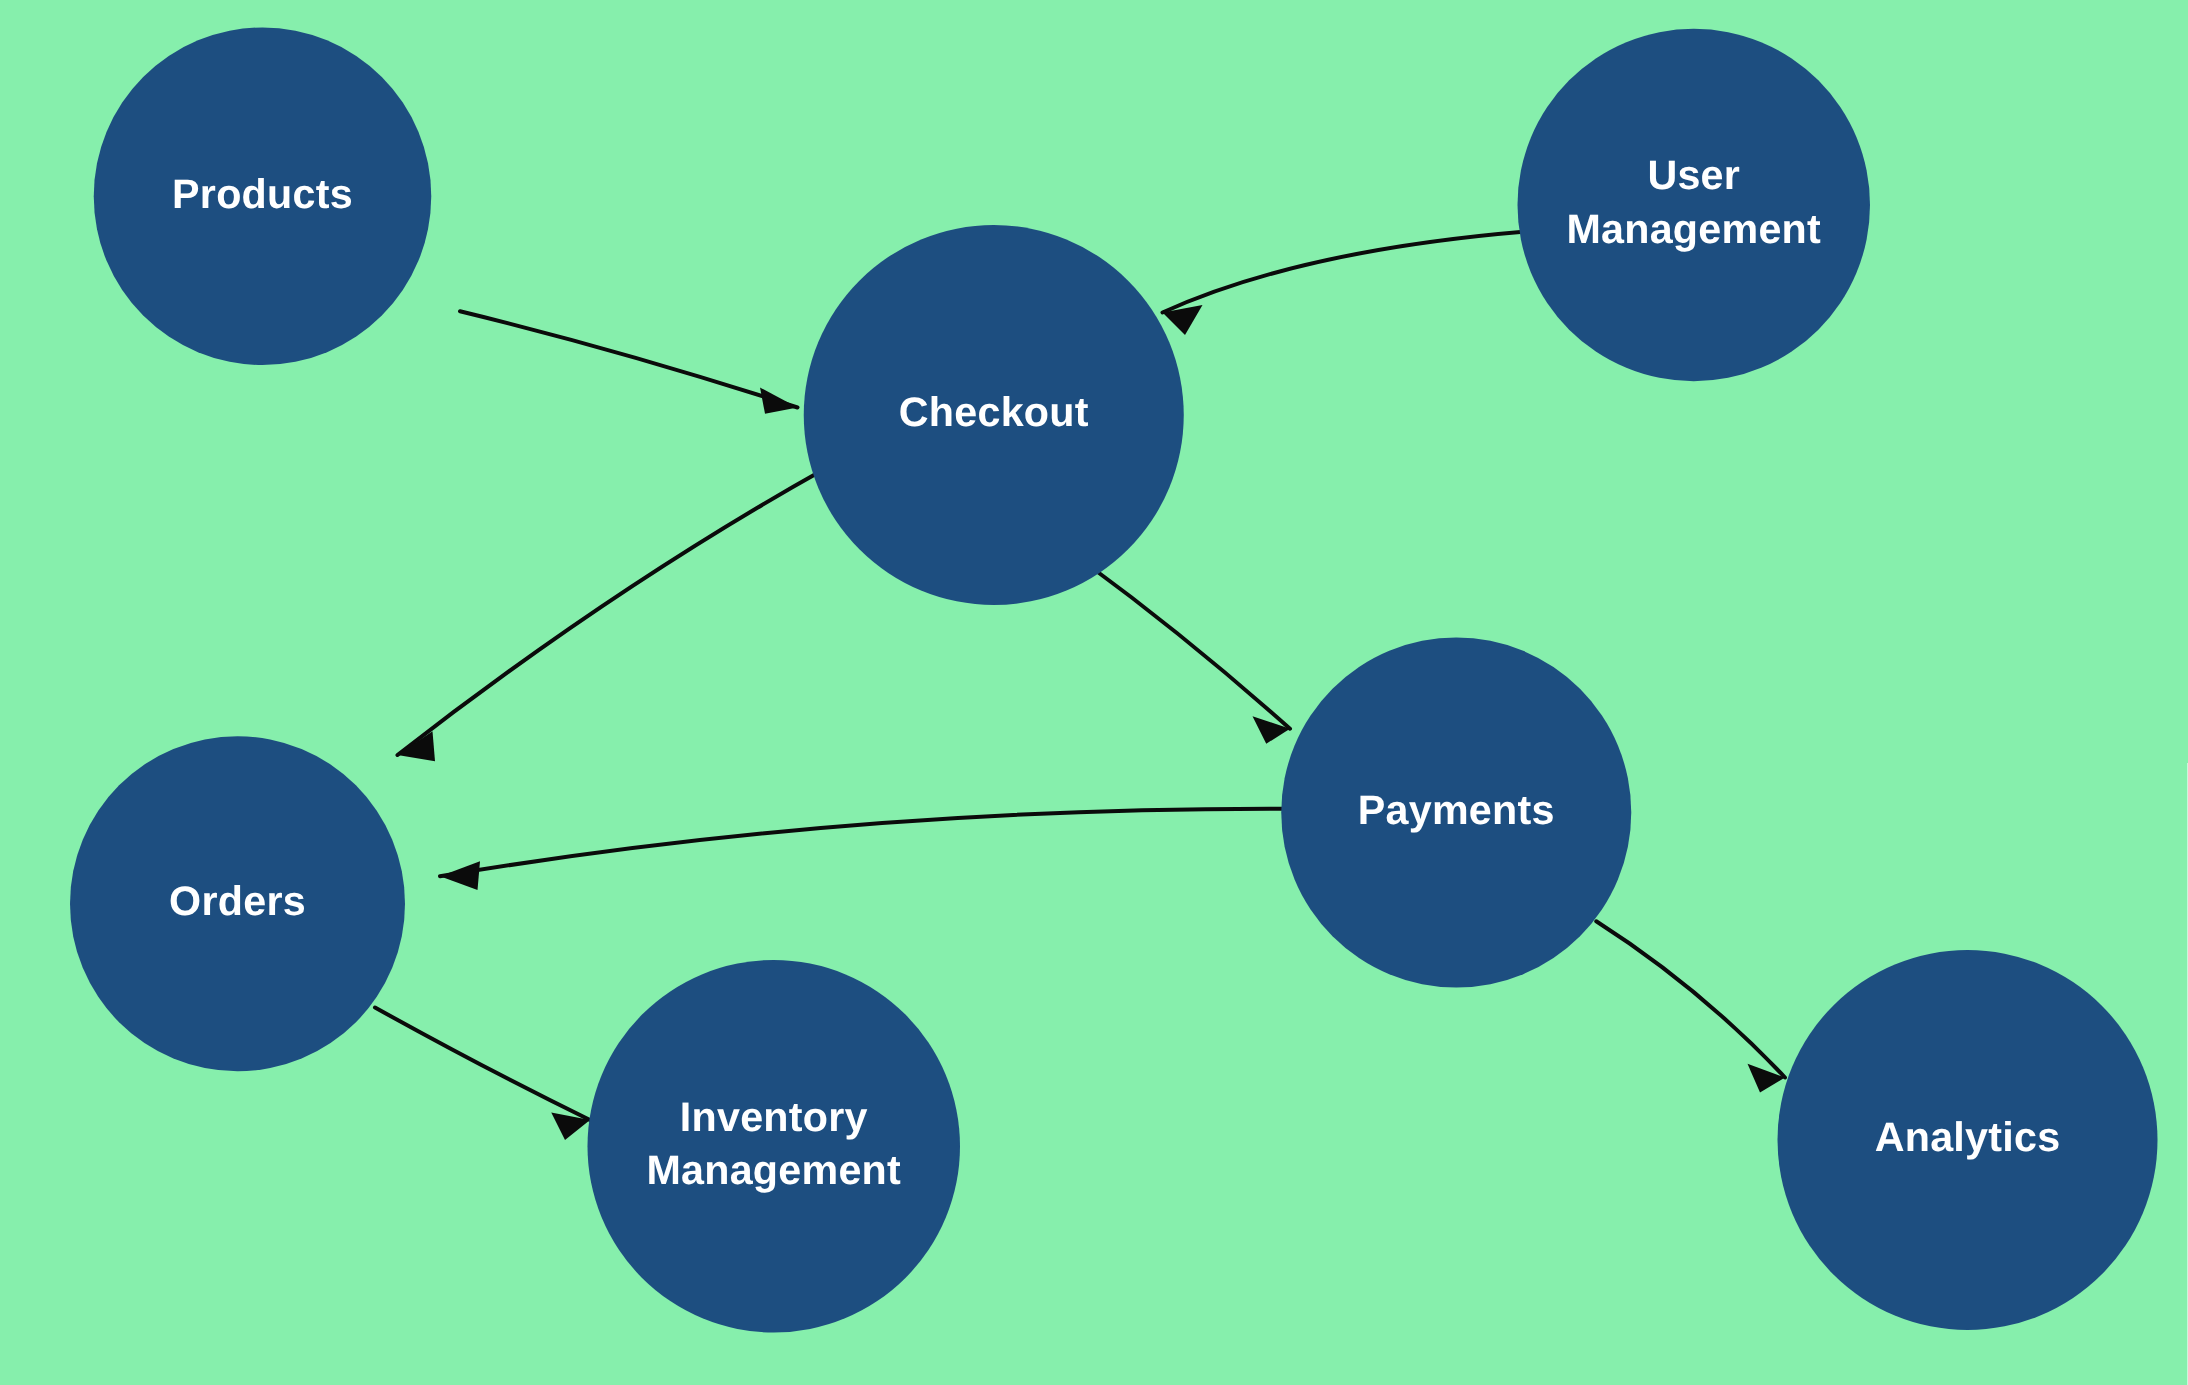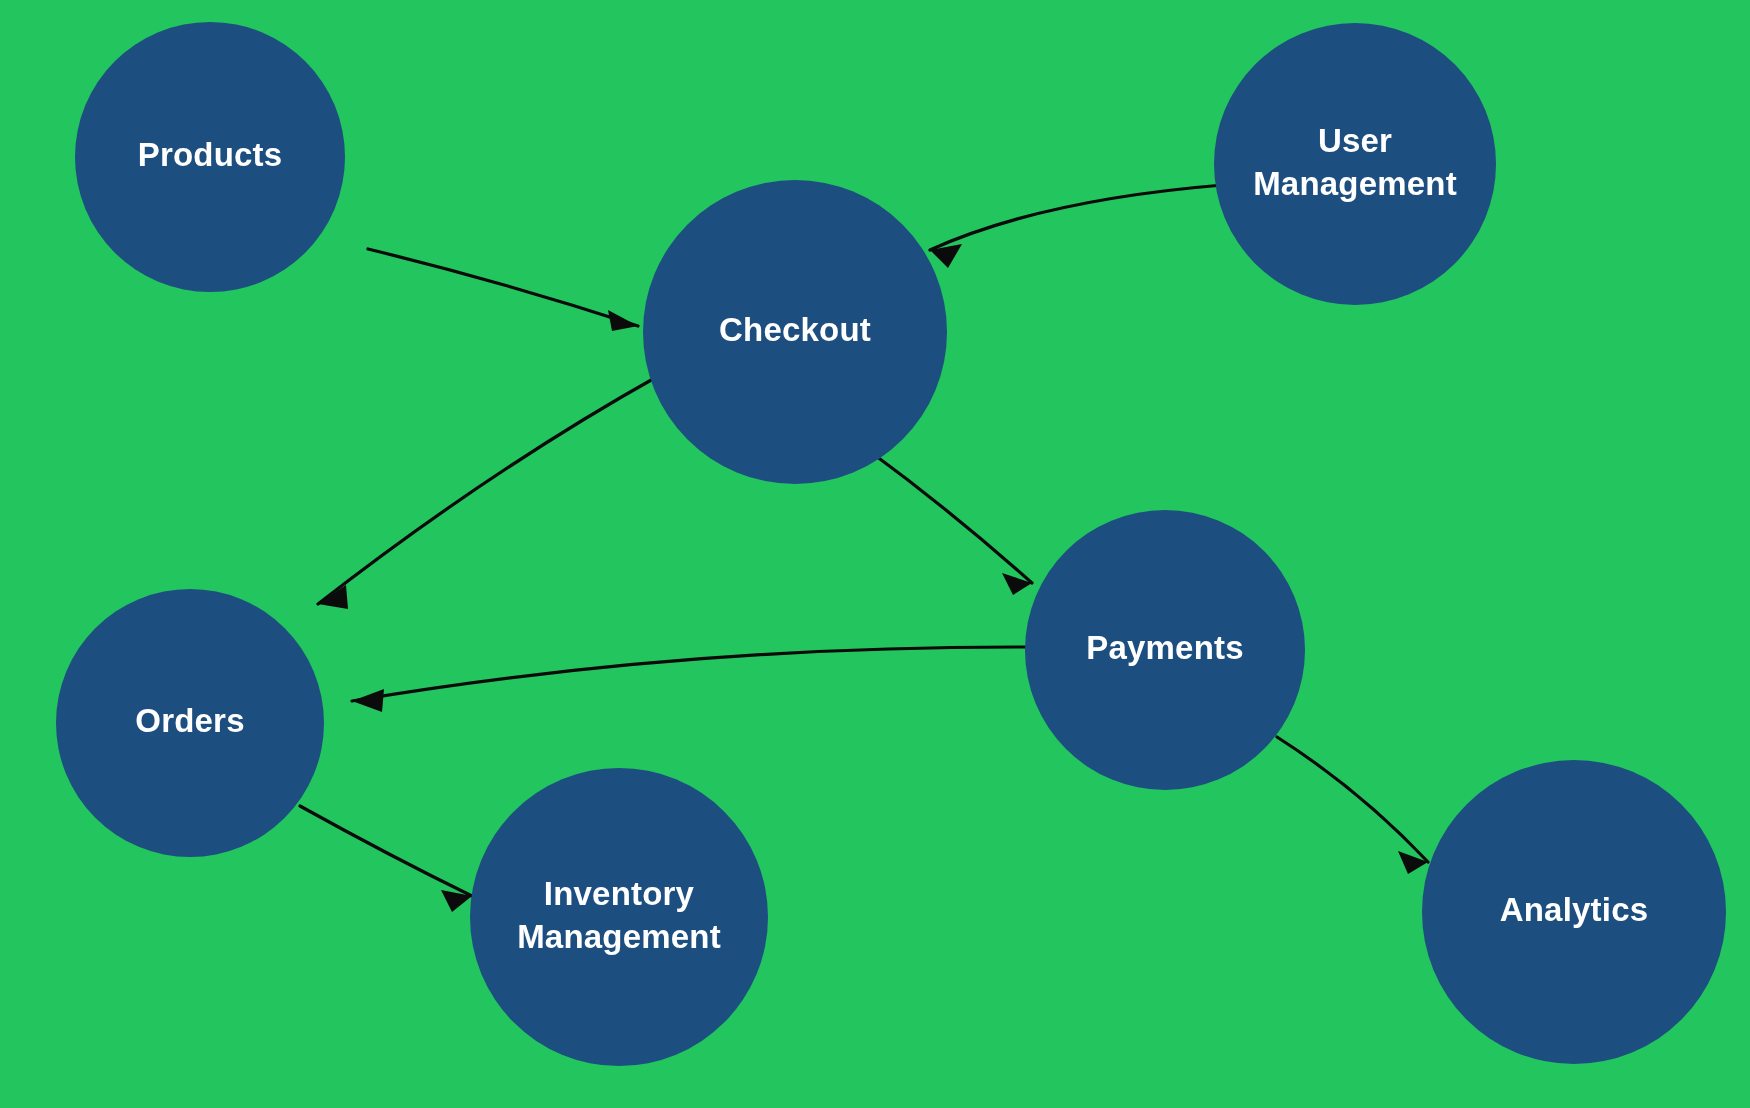--- a/index.html
+++ b/index.html
@@ -44,21 +44,21 @@
     stroke-linecap: round;
   }
   .edge-head {
     fill: #0b0b0b;
     stroke: none;
   }
 </style>
 </head>
 <body>
 
-<div id="canvas-wrap" style="background: #22c55e;">
+<div id="canvas-wrap" style="background: #86efac;">
   <svg id="graph-svg" viewBox="0 0 1750 1108">
     <g id="edges-layer">
         <g>
           <path class="edge-path" d="M 368 249 Q 500 281 638 326" stroke="#0b0b0b"></path>
           <path class="edge-head" d="M 638 326 L 608 310 L 612 331 Z" fill="#0b0b0b"></path>
         </g>
         <g>
           <path class="edge-path" d="M 1223 185 Q 1040 200 930 250" stroke="#0b0b0b"></path>
           <path class="edge-head" d="M 930 250 L 962 244 L 948 268 Z" fill="#0b0b0b"></path>
         </g>

